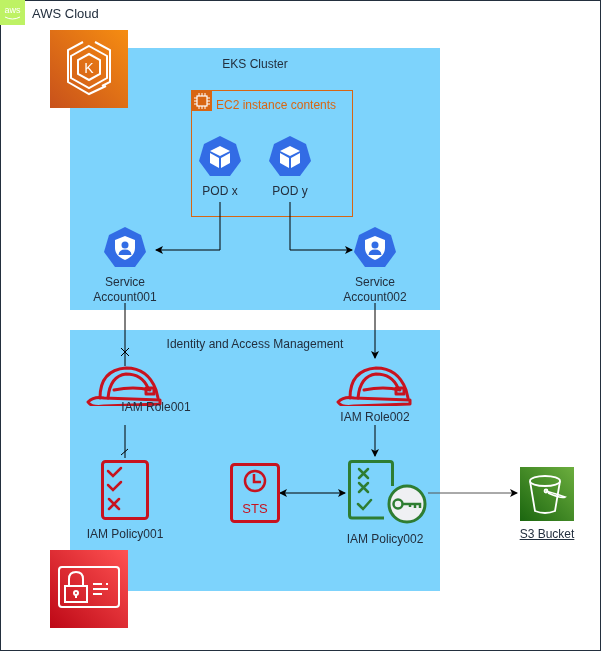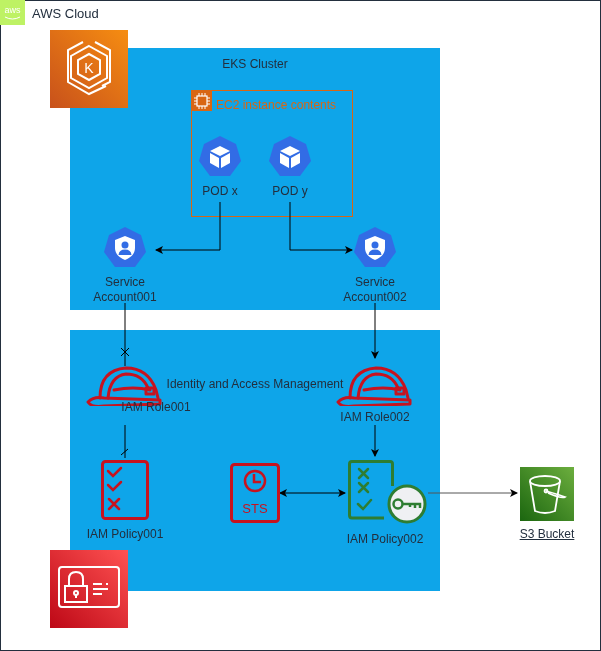--- a/index.html
+++ b/index.html
@@ -2,21 +2,21 @@
 <html><head>
 <meta charset="utf-8">
 <style>
   html, body { margin: 0; padding: 0; background: #ffffff; }
   body { width: 601px; height: 651px; position: relative; overflow: hidden;
          font-family: "Liberation Sans", sans-serif; color: #232f3e; }
   .abs { position: absolute; }
   .frame { left: 0; top: 0; width: 599px; height: 649px; border: 1px solid #232f3e; box-sizing: content-box; }
   .aws-badge { left: 0; top: 0; width: 25px; height: 25px; background: #bef264; }
   .aws-title { left: 32px; top: 6px; font-size: 13px; color: #232f3e; }
-  .group { background: #0ea5e9; }
+  .group { background: #7dd3fc; }
   .group-label { font-size: 12px; color: #232f3e; text-align: center; width: 100%; }
   .lbl { font-size: 12px; color: #232f3e; text-align: center; line-height: 15px; white-space: nowrap; }
   .ec2 { border: 1px solid #d86613; box-sizing: border-box; }
   .ec2-label { left: 24px; top: 7px; font-size: 12px; color: #d86613; }
   svg.wires { position: absolute; left: 0; top: 0; }
 </style>
 </head>
 <body>
 
 <div class="abs frame"></div>
@@ -26,21 +26,21 @@
     <path d="M5 17 Q12.5 21 20 17" stroke="#ffffff" stroke-width="1" fill="none"></path>
   </svg>
 </div>
 <div class="abs aws-title">AWS Cloud</div>
 
 <div class="abs group" style="left:70px; top:48px; width:370px; height:262px;">
   <div class="abs group-label" style="top:9px;">EKS Cluster</div>
 </div>
 
 <div class="abs group" style="left:70px; top:330px; width:370px; height:261px;">
-  <div class="abs group-label" style="top:7px;margin-top:40px;">Identity and Access Management</div>
+  <div class="abs group-label" style="top:7px;">Identity and Access Management</div>
 </div>
 
 <div class="abs" style="left:50px; top:30px; width:78px; height:78px;">
   <svg width="78" height="78" viewBox="0 0 78 78">
     <defs>
       <linearGradient id="gEks" x1="0" y1="1" x2="1" y2="0">
         <stop offset="0" stop-color="#c8511b"></stop>
           <stop offset="1" stop-color="#f68d11"></stop>
       </linearGradient>
     </defs>

